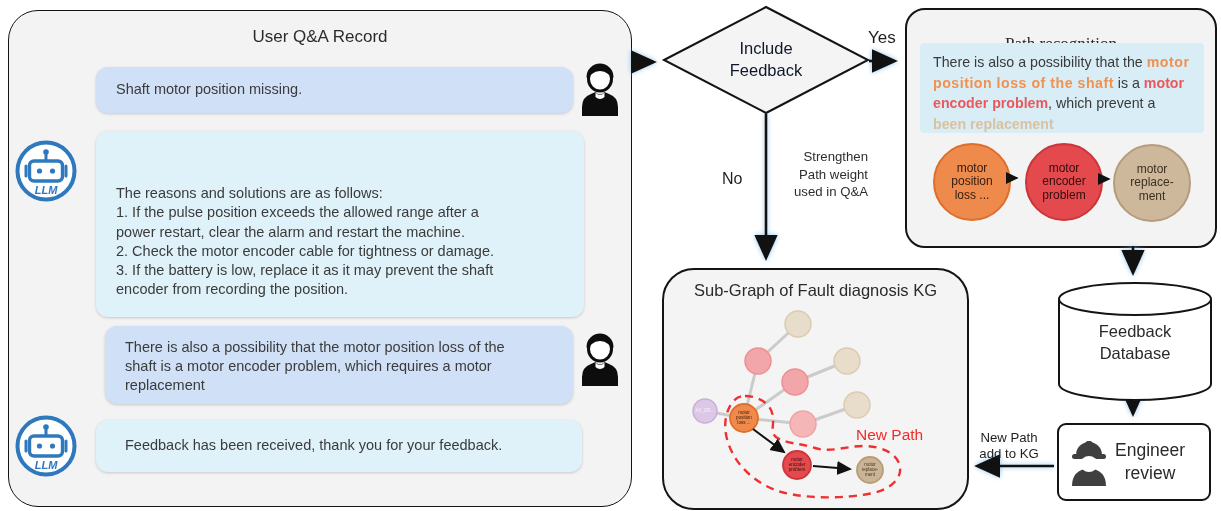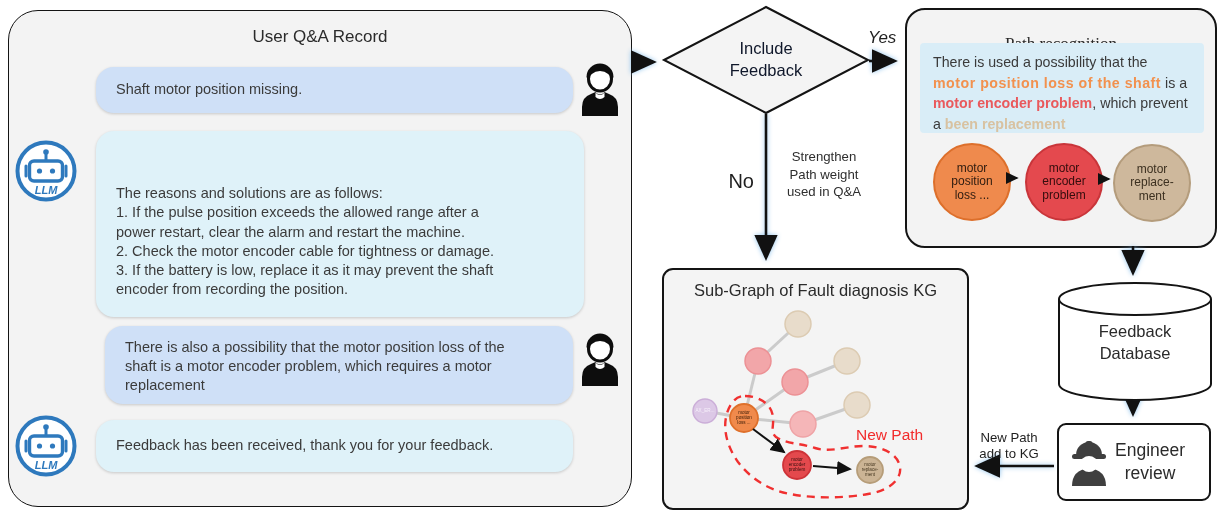--- a/index.html
+++ b/index.html
@@ -4,48 +4,48 @@
 <style>
   html,body{margin:0;padding:0;background:#fff;}
   #stage{position:relative;width:1221px;height:511px;background:#fff;
          font-family:"Liberation Sans",sans-serif;color:#333;overflow:hidden;}
   .abs{position:absolute;}
   .pre{white-space:pre-line;}
   .panel{position:absolute;background:#f3f3f3;border:2px solid #141414;z-index:1;}
   .panel-title{position:absolute;left:0;right:0;text-align:center;color:#2b2b2b;font-size:17px;}
   
   #qa-panel{left:8px;top:10px;width:622px;height:495px;border-radius:30px;border-width:1.8px;}
-  .bubble{position:absolute;border-radius:18px;font-size:14.5px;line-height:19.2px;color:#3b3b3b;
+  .bubble{position:absolute;border-radius:12px;font-size:14.5px;line-height:19.2px;color:#3b3b3b;
           box-shadow:0 1px 3px rgba(0,0,0,.18);}
   .bubble.user{background:#cfe0f7;}
   .bubble.llm{background:#dff2f9;}
   .icon-wrap{position:absolute;z-index:3;}
   
   #overlay{position:absolute;left:0;top:0;z-index:2;pointer-events:none;}
   .glow{filter:drop-shadow(0 0 2.5px #8fc3ec);}
   
   .lbl{position:absolute;z-index:3;color:#1f1f1f;}
   #decision-label{left:666px;top:37px;width:200px;text-align:center;font-size:16.5px;line-height:22px;color:#0f172a;}
-  #yes-label{left:868px;top:28px;font-size:17px;font-style:italic;}
-  #no-label{left:722px;top:170px;width:32px;text-align:right;font-size:20px;}
-  #strengthen-note{left:780px;top:148px;width:88px;text-align:center;font-size:13.2px;line-height:17.5px;color:#2e2e2e;}
+  #yes-label{left:868px;top:28px;font-size:17px;}
+  #no-label{left:722px;top:170px;width:32px;text-align:left;font-size:16px;}
+  #strengthen-note{left:780px;top:148px;width:88px;text-align:right;font-size:13.2px;line-height:17.5px;color:#2e2e2e;}
   
   #path-panel{left:905px;top:8px;width:308px;height:236px;border-radius:20px;}
   #path-highlight{position:absolute;left:13px;top:33px;width:258px;height:72px;background:#d9edf7;border-radius:4px;
                   padding:9px 13px;font-size:14.2px;line-height:20.5px;color:#3a3a3a;z-index:3;}
   .t-orange{color:#f2914e;font-weight:bold;letter-spacing:.5px;}
   .t-red{color:#e9595c;font-weight:bold;}
   .t-tan{color:#d8c2a1;font-weight:bold;}
   .pr-circle{position:absolute;width:74px;height:74px;border-radius:50%;display:flex;align-items:center;
              justify-content:center;text-align:center;font-size:12px;line-height:13.5px;color:#2e1c10;z-index:3;}
   .pr-orange{background:#ef8a4d;border:2px solid #dd6f2b;}
   .pr-red{background:#e4494e;border:2px solid #c9353a;color:#330d0d;}
   .pr-tan{background:#ceb89c;border:2px solid #b49c7c;color:#3c3020;}
   
-  #subgraph-panel{left:662px;top:268px;width:303px;height:238px;border-radius:11px;background:#f4f4f4;}
+  #subgraph-panel{left:662px;top:268px;width:303px;height:238px;border-radius:32px;background:#f4f4f4;}
   .node-lbl{position:absolute;z-index:3;width:34px;text-align:center;font-size:4.6px;line-height:5px;color:#40200a;}
   #new-path-label{left:856px;top:426px;font-size:15.5px;color:#f22b2b;z-index:3;}
   #newpath-arrow-note{left:969px;top:430px;width:80px;text-align:center;font-size:13.2px;line-height:16px;z-index:3;}
   
   #db-label{left:1059px;top:320px;width:152px;text-align:center;font-size:16.5px;line-height:22px;color:#2b2b2b;z-index:3;}
   #engineer-box{position:absolute;left:1057px;top:423px;width:154px;height:78px;background:#fff;border:2px solid #141414;
                 border-radius:9px;z-index:1;display:flex;align-items:center;padding-left:10px;box-sizing:border-box;}
   #engineer-label{font-size:17.5px;line-height:23px;color:#2b2b2b;margin-left:6px;text-align:center;}
   .msg-text{padding:0 20px;}
 </style>
@@ -69,21 +69,21 @@
 3. If the battery is low, replace it as it may prevent the shaft
 encoder from recording the position.</div>
     </div>
 
     <div class="bubble user abs" style="left:96px;top:315px;width:468px;height:66px;padding-top:12px;box-sizing:content-box;">
       <div class="msg-text pre">There is also a possibility that the motor position loss of the
 shaft is a motor encoder problem, which requires a motor
 replacement</div>
     </div>
 
-    <div class="bubble llm abs" style="left:87px;top:409px;width:477px;height:52px;display:flex;align-items:center;">
+    <div class="bubble llm abs" style="left:87px;top:409px;width:477px;height:52px;display:flex;align-items:center;padding-left:9px;">
       <div class="msg-text pre">Feedback has been received, thank you for your feedback.</div>
     </div>
   </div>
 
   <div class="icon-wrap" style="left:578px;top:56px;">
     <svg width="44" height="60" viewBox="0 0 44 60">
       <ellipse cx="22" cy="23" rx="11.5" ry="12" fill="#fff" stroke="#0d0d0d" stroke-width="3"></ellipse>
       <path d="M8.5,21 A13.5,13.5 0 0 1 35.5,21 L33.5,25 A11.5,10 0 0 0 10.5,25 Z" fill="#0d0d0d"></path>
       <path d="M4,60 L4,51 Q4,41 13,38 L17.5,36 Q22,41 26.5,36 L31,38 Q40,41 40,51 L40,60 Z" fill="#0d0d0d"></path>
       <path d="M17.5,36.5 Q22,41.5 26.5,36.5 L26.5,41 Q22,45 17.5,41 Z" fill="#fff"></path>
@@ -194,21 +194,21 @@
 Feedback</div>
   <div id="yes-label" class="lbl">Yes</div>
   <div id="no-label" class="lbl">No</div>
   <div id="strengthen-note" class="lbl pre">Strengthen
 Path weight
 used in Q&amp;A</div>
 
   <div id="path-panel" class="panel">
     <div class="panel-title" style="top:24px;font-family:Liberation Serif, serif;">Path recognition</div>
     <div id="path-highlight">
-      <span class="t-plain">There is used a possibility that the </span><span class="t-orange">motor position loss of the shaft</span><span class="t-plain"> is a </span><span class="t-red">motor encoder problem</span><span class="t-plain">, which prevent a </span><span class="t-tan">been replacement</span>
+      <span class="t-plain">There is also a possibility that the </span><span class="t-orange">motor position loss of the shaft</span><span class="t-plain"> is a </span><span class="t-red">motor encoder problem</span><span class="t-plain">, which prevent a </span><span class="t-tan">been replacement</span>
     </div>
     <div class="pr-circle pr-orange pre" style="left:26px;top:133px;">motor
 position
 loss ...</div>
     <div class="pr-circle pr-red pre" style="left:118px;top:133px;">motor
 encoder
 problem</div>
     <div class="pr-circle pr-tan pre" style="left:206px;top:134px;">motor
 replace-
 ment</div>

